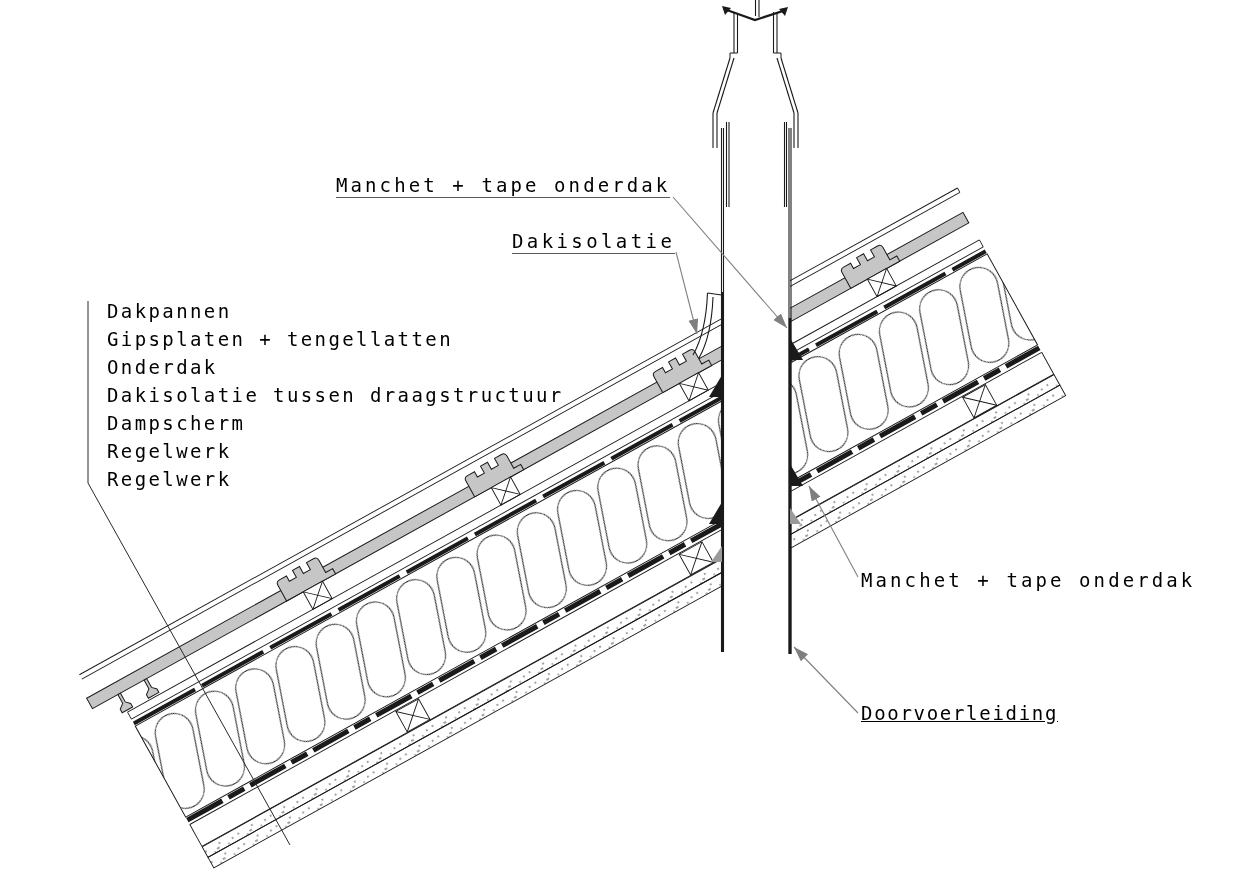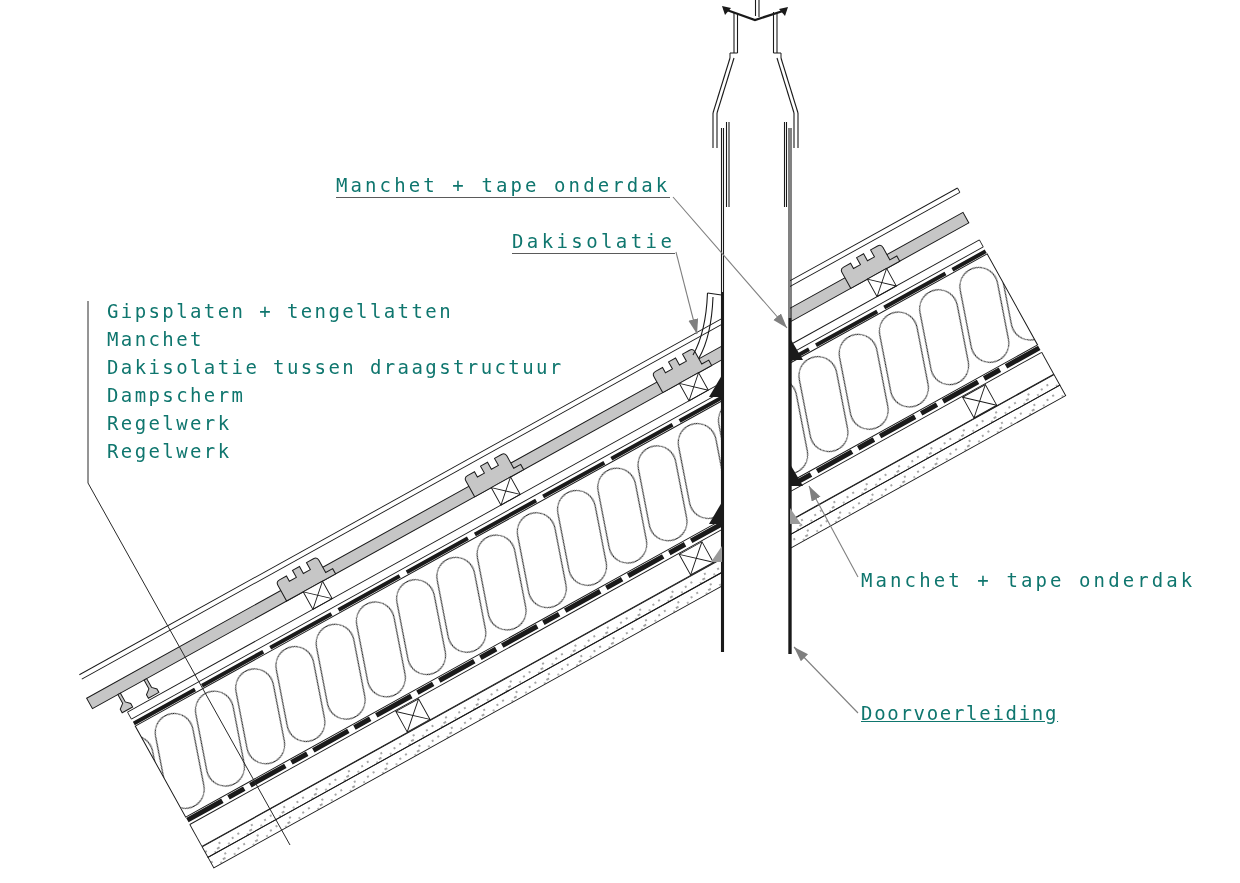--- a/index.html
+++ b/index.html
@@ -1,19 +1,19 @@
 <!DOCTYPE html>
 <html><head>
 <meta charset="utf-8">
 <style>
   html,body{margin:0;padding:0;background:#fff;}
   #stage{position:relative;width:1240px;height:883px;background:#fff;overflow:hidden;
          font-family:"DejaVu Sans Mono", monospace;}
   svg{position:absolute;left:0;top:0;}
-  .lbl{position:absolute;font-size:19px;color:#0f766e;white-space:nowrap;line-height:21px;}
+  .lbl{position:absolute;font-size:19px;color:#000000;white-space:nowrap;line-height:21px;}
   .lbl.u{border-bottom:1.2px solid #5a5a5a;padding-bottom:1px;}
   .ls-a{letter-spacing:2.4px;}
   .ls-b{letter-spacing:3.1px;}
   .ls-c{letter-spacing:3.4px;}
   .ls-d{letter-spacing:1.7px;}
   #layer-list{position:absolute;left:107px;top:301px;}
   #layer-list .lbl{position:static;height:28px;}
 </style>
 </head>
 <body>
@@ -175,22 +175,23 @@
   <polyline points="88,301 88,483 290,845" fill="none" stroke="#2a2a2a" stroke-width="1"></polyline>
   <g stroke="#7f7f7f" stroke-width="1.1" fill="none">
     <line x1="673" y1="197" x2="787" y2="328" marker-end="url(#arrowGray)"></line>
     <line x1="676" y1="252" x2="697" y2="334" marker-end="url(#arrowGray)"></line>
     <line x1="858" y1="577" x2="809" y2="486" marker-end="url(#arrowGray)"></line>
     <line x1="858" y1="713" x2="794" y2="647" marker-end="url(#arrowGray)"></line>
   </g>
 </svg>
 
 <div id="layer-list">
+  <div class="lbl ls-a">Dakpannen</div>
   <div class="lbl ls-a">Gipsplaten + tengellatten</div>
-  <div class="lbl ls-a">Manchet</div>
+  <div class="lbl ls-a">Onderdak</div>
   <div class="lbl ls-a">Dakisolatie tussen draagstructuur</div>
   <div class="lbl ls-a">Dampscherm</div>
   <div class="lbl ls-a">Regelwerk</div>
   <div class="lbl ls-a">Regelwerk</div>
 </div>
 
 <div class="lbl u ls-b" style="left:336px;top:175px;">Manchet + tape onderdak</div>
 
 <div class="lbl u ls-c" style="left:512px;top:231px;">Dakisolatie</div>
 

